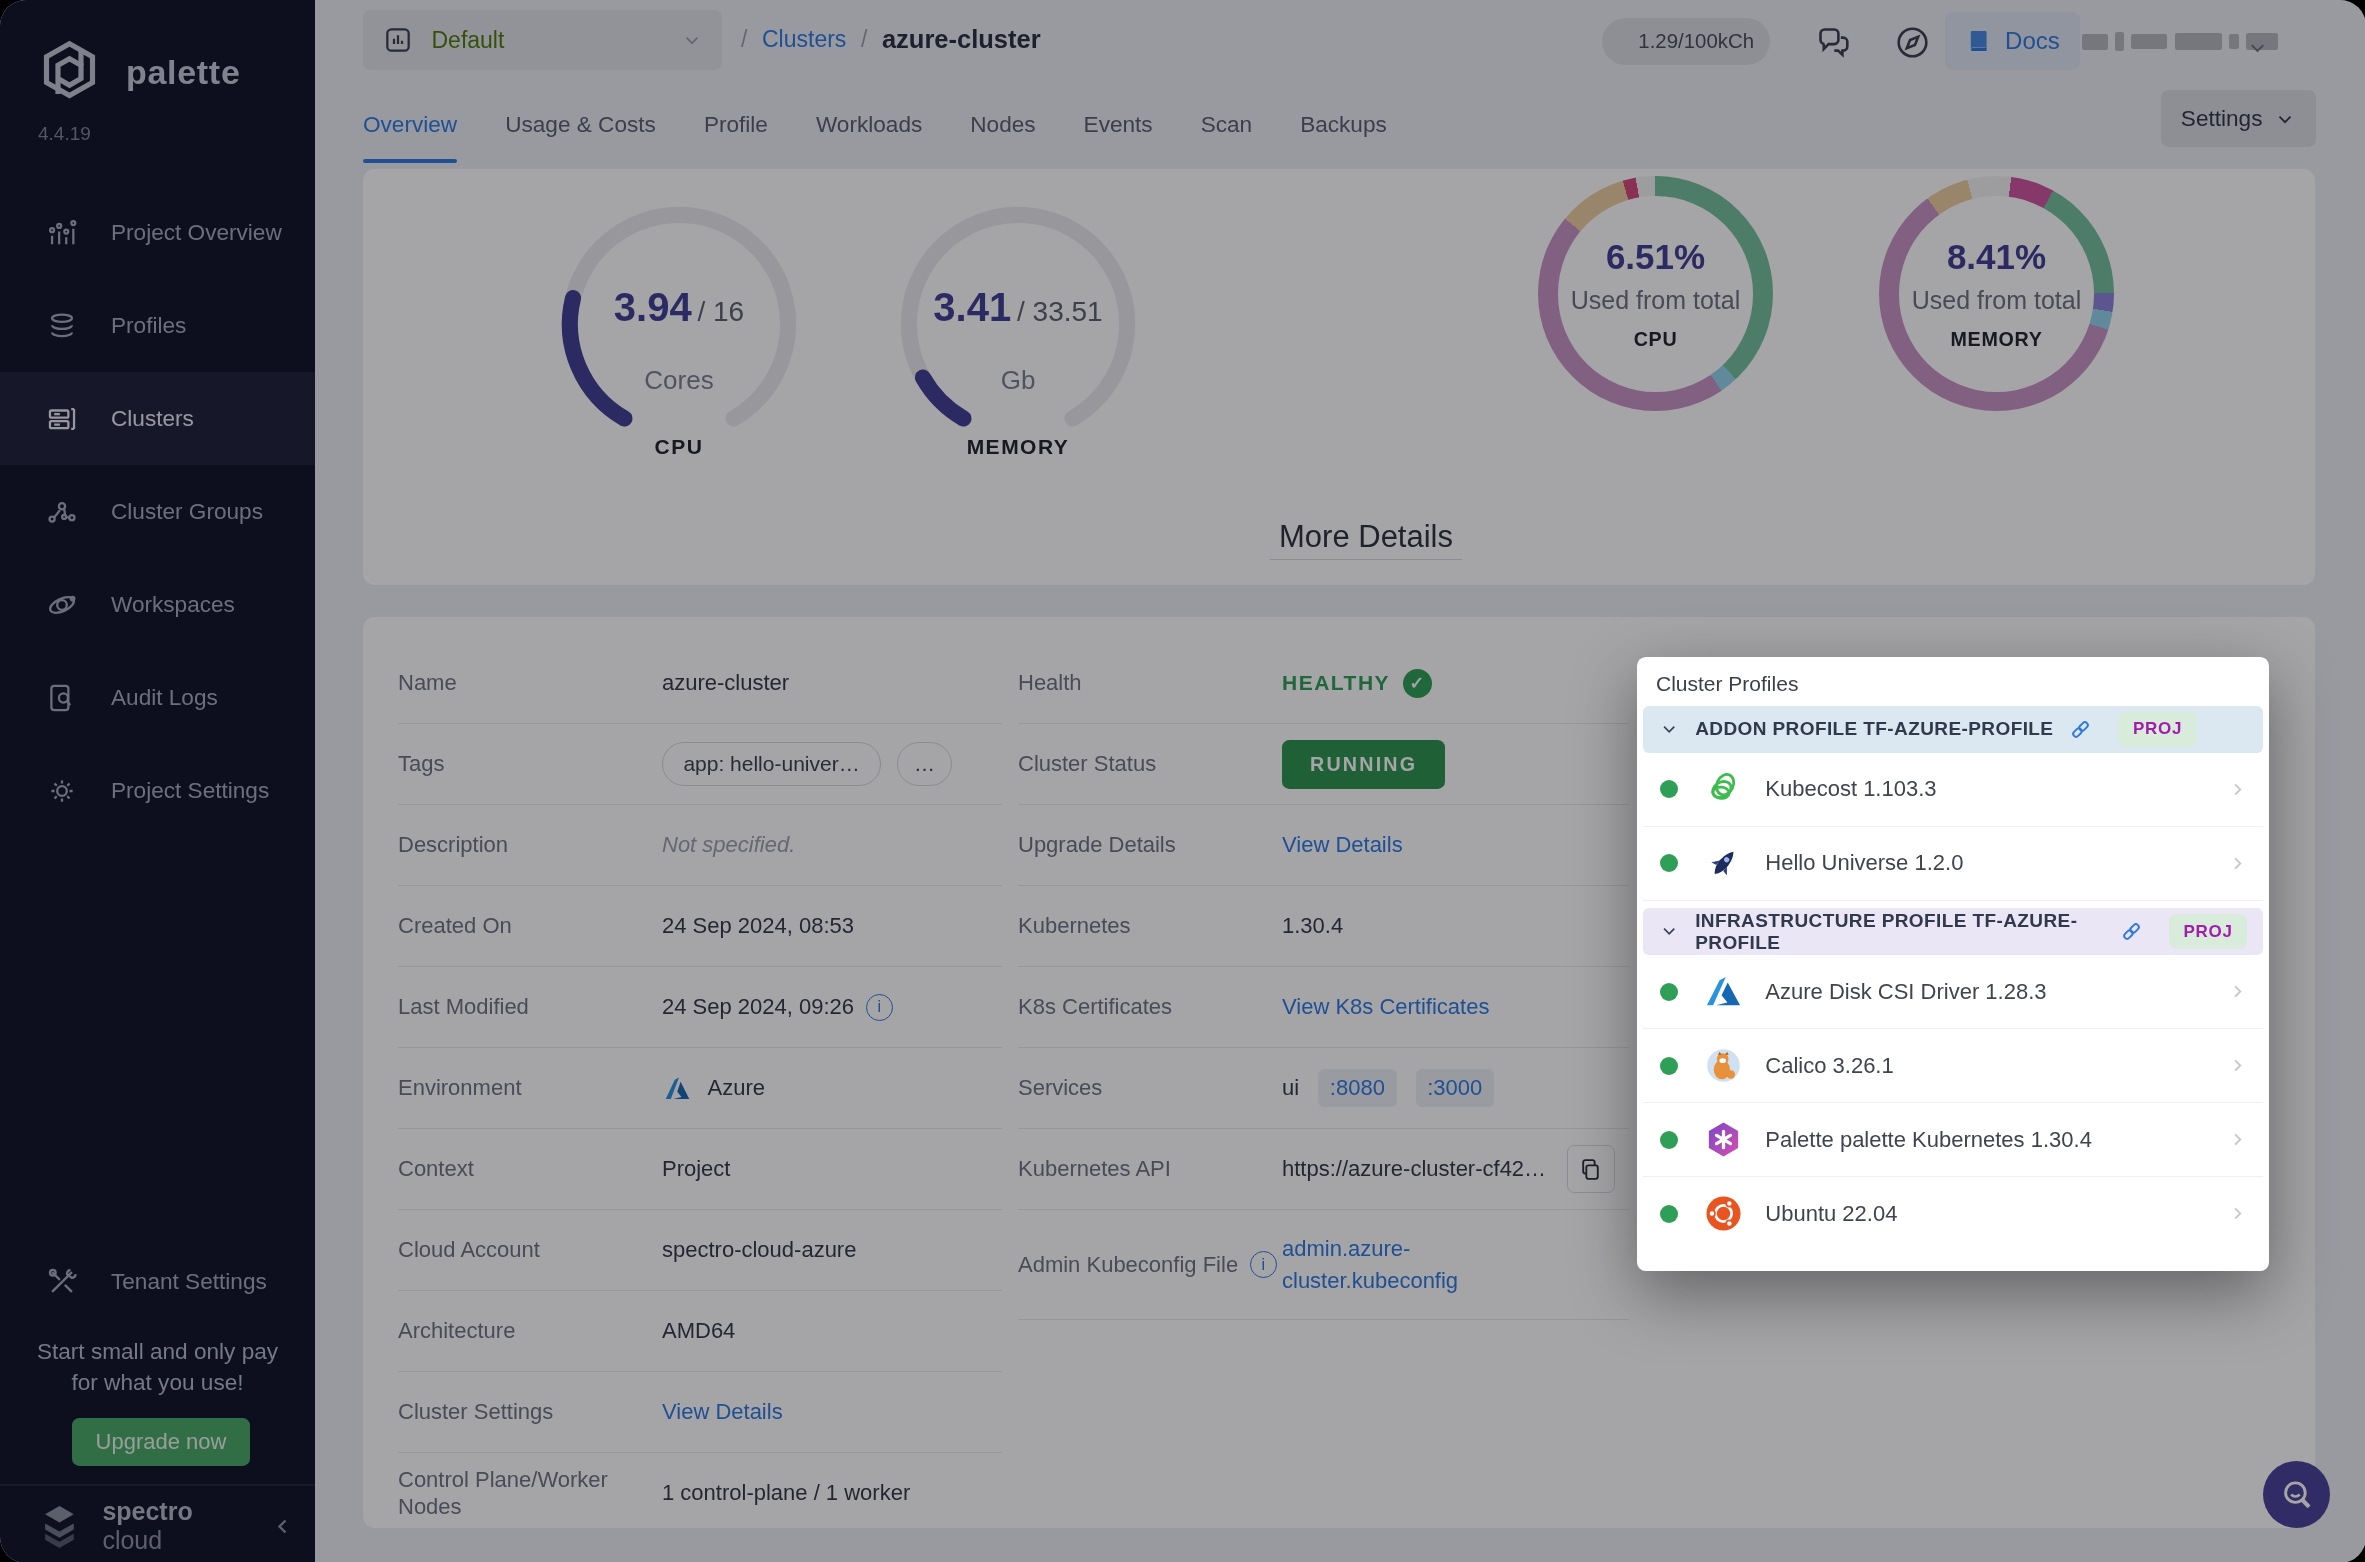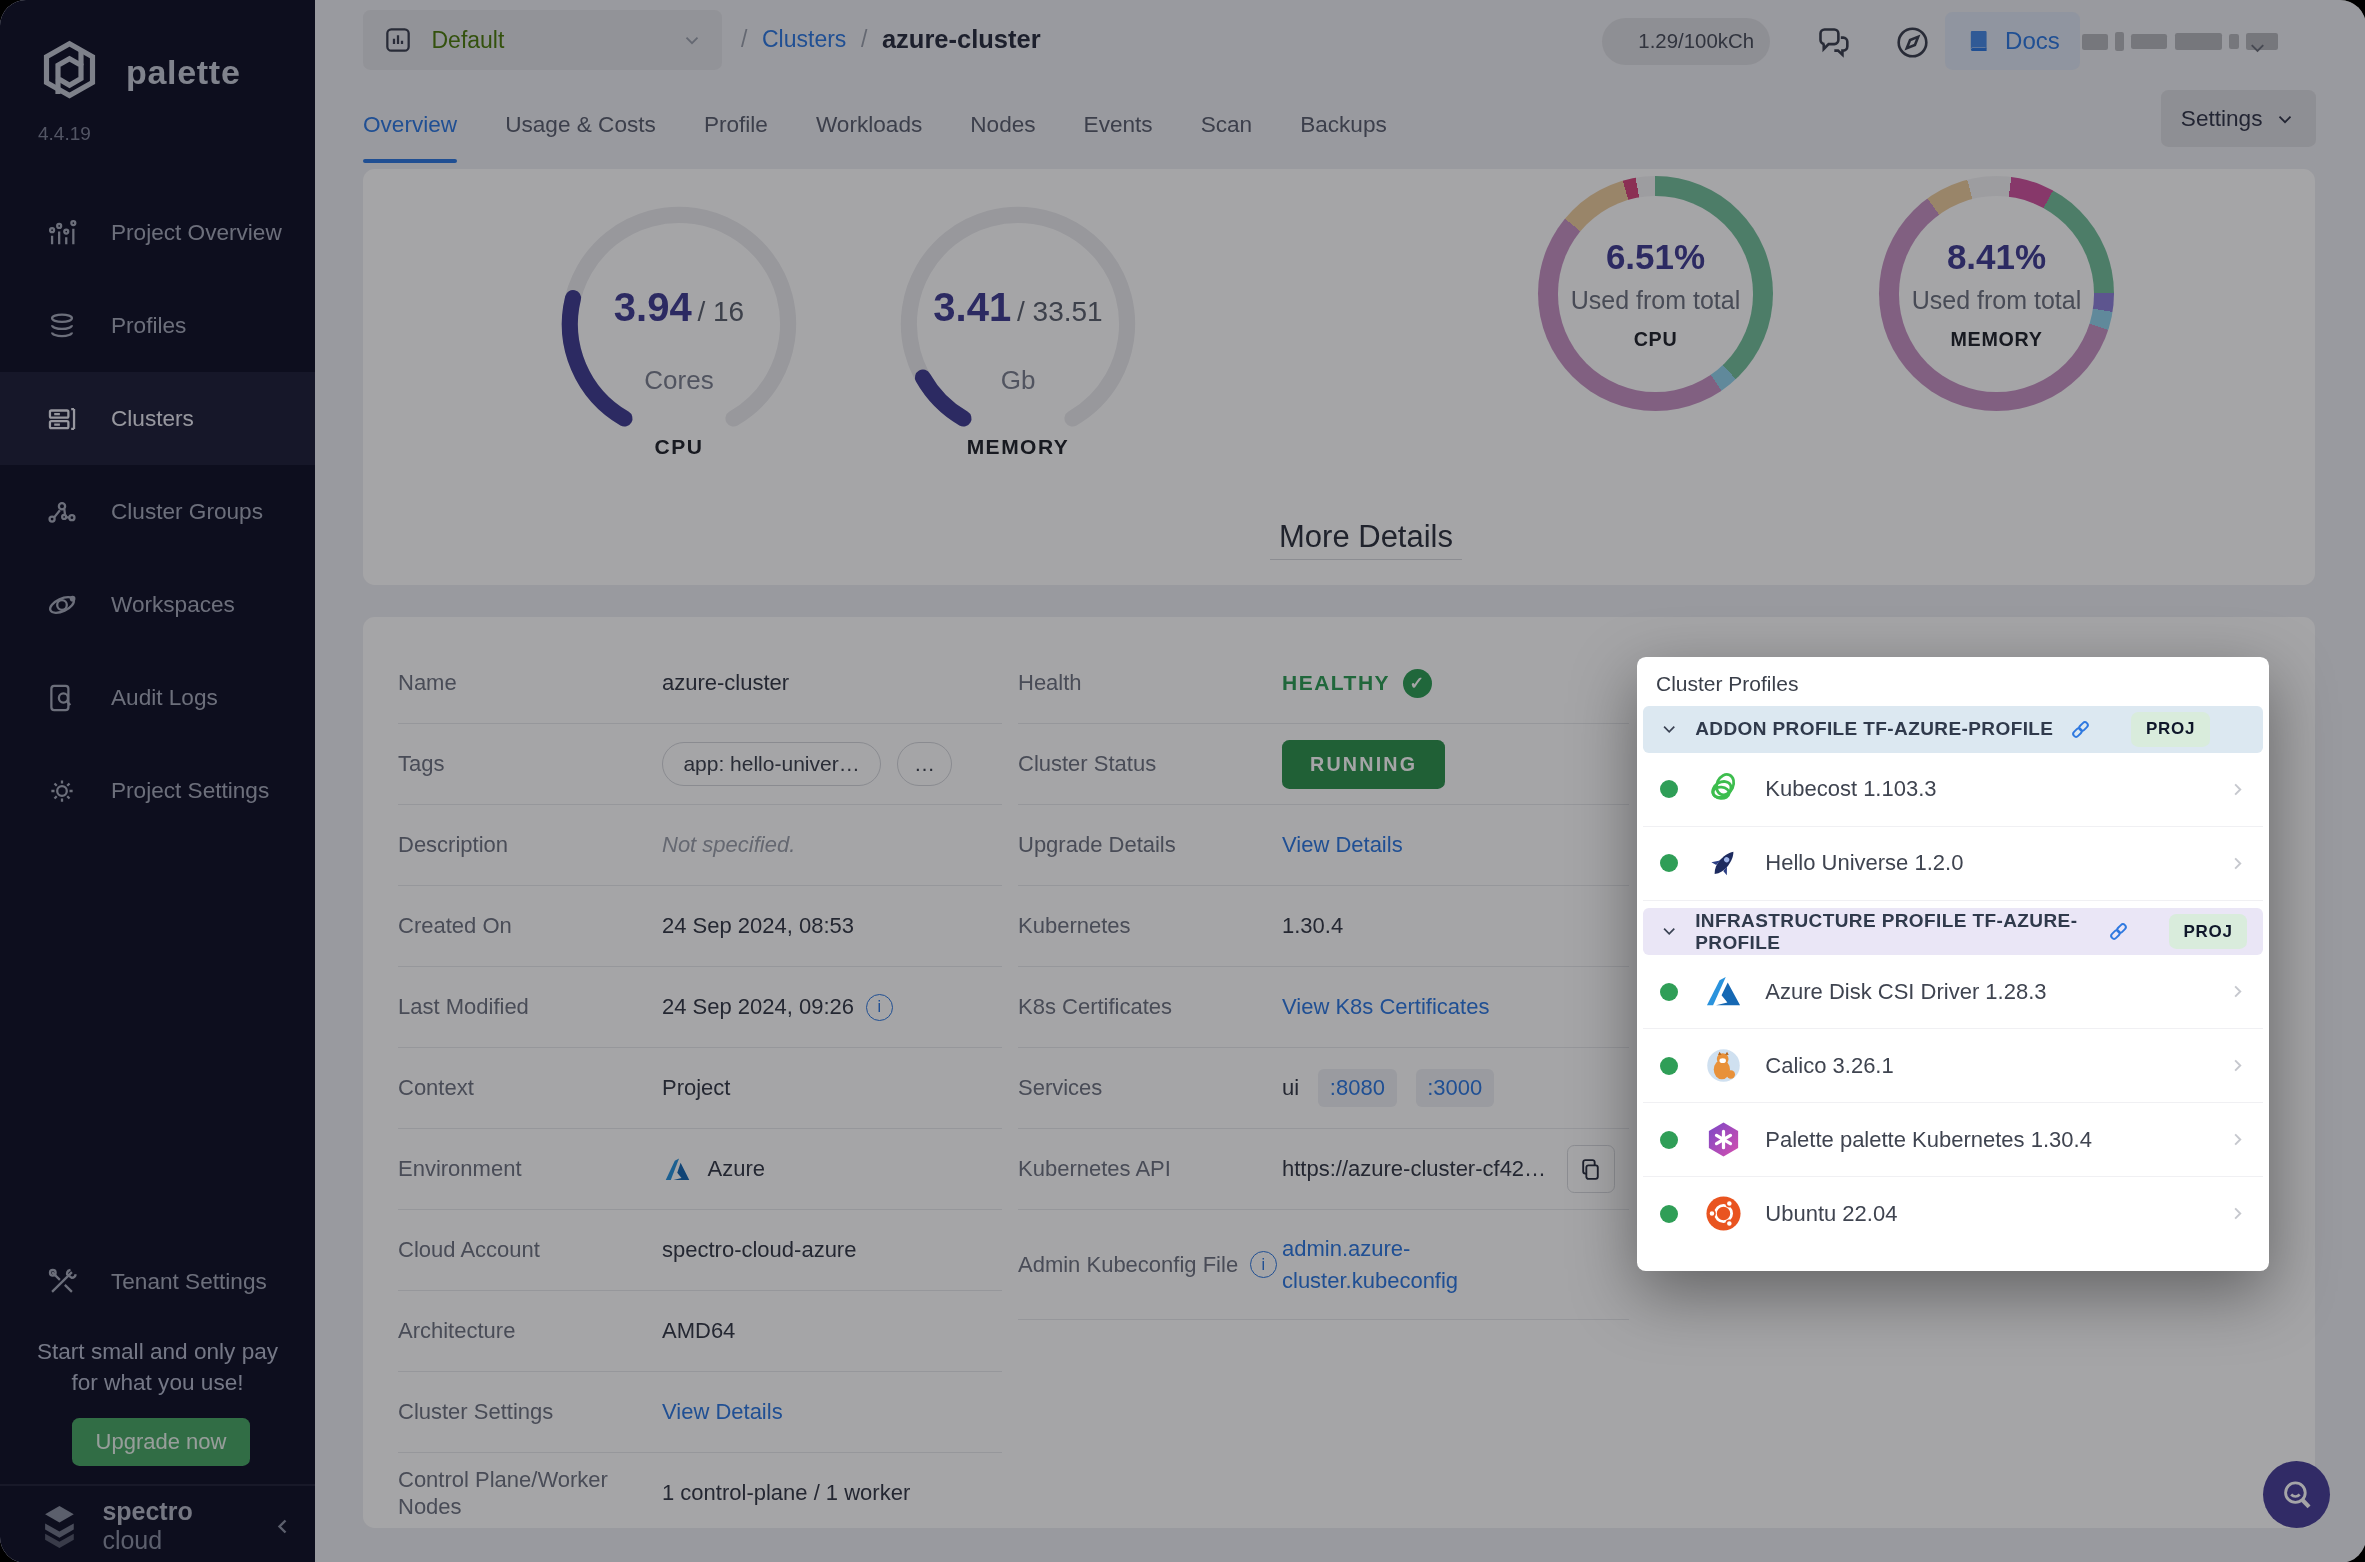--- a/index.html
+++ b/index.html
@@ -96,21 +96,21 @@
   .azure-mini{width:31px;height:31px;margin-right:14.6px;}
 
   
   .profiles-panel{position:absolute;left:1637px;top:657px;width:632px;height:614px;background:#fff;border-radius:8.8px;z-index:60;box-shadow:0 22px 66px rgba(0,0,0,.4);box-sizing:border-box;}
   .panel-title{padding:14.6px 0 10.2px 19px;font-size:21px;color:#3a3f4a;}
   .section-header{height:47px;margin:0 5.8px;border-radius:5.8px;display:flex;align-items:center;gap:16px;padding:0 16px;font-size:19px;font-weight:700;color:#303a4c;letter-spacing:0.4px;cursor:pointer;}
   .section-header.addon{background:#dce8f1;}
   .section-header.infra{background:#eae6f6;}
   .chev-down{width:20.4px;height:20.4px;color:#3a4253;flex:0 0 auto;}
   .link-ic{width:23px;height:23px;color:#2f79e0;flex:0 0 auto;}
-  .proj-badge{background:#d9ecdc;color:#0f172a;font-size:17px;font-weight:700;padding:7.3px 14.6px;border-radius:7.3px;letter-spacing:0.7px;margin-left:23px;}
+  .proj-badge{background:#d9ecdc;color:#a21caf;font-size:17px;font-weight:700;padding:7.3px 14.6px;border-radius:7.3px;letter-spacing:0.7px;margin-left:10px;}
   .profile-item{height:73px;margin:0 5.8px;display:flex;align-items:center;border-bottom:1.5px solid #f0f0f3;cursor:pointer;}
   .profile-item:last-child{border-bottom:none;}
   .status-dot{width:18px;height:18px;border-radius:50%;background:#2f9e57;margin-left:17.5px;flex:0 0 auto;}
   .p-logo{width:39px;height:39px;margin-left:26px;flex:0 0 auto;}
   .p-name{font-size:22px;color:#3f4450;margin-left:22px;}
   .chev-right{margin-left:auto;margin-right:16px;width:19px;height:19px;color:#c6c8ce;flex:0 0 auto;}
 
   
   .fab{position:absolute;left:2263px;top:1461px;width:67px;height:67px;border-radius:50%;background:#4a4199;z-index:40;display:flex;align-items:center;justify-content:center;cursor:pointer;}
 </style>
@@ -360,32 +360,32 @@
         <div class="dvalue">24 Sep 2024, 08:53</div>
       </div>
       <div class="drow">
         <div class="dlabel">Last Modified</div>
         <div class="dvalue">
             <span>24 Sep 2024, 09:26</span>
             <span class="info-i">i</span>
           </div>
       </div>
       <div class="drow">
-        <div class="dlabel">Context</div>
-        <div class="dvalue">Project</div>
-      </div>
-      <div class="drow">
         <div class="dlabel">Environment</div>
         <div class="dvalue">
           <svg class="azure-mini" viewBox="0 0 24 24">
               <path d="M13.2 3.5L6.8 20.2H2.9L9.9 5.2z" fill="#2a93dd"></path>
               <path d="M14.4 6.8L21.1 20.2H8.9l6.2-1.6-3.3-4z" fill="#1668b3"></path>
             </svg>
           <span>Azure</span>
         </div>
+      </div>
+      <div class="drow">
+        <div class="dlabel">Context</div>
+        <div class="dvalue">Project</div>
       </div>
       <div class="drow">
         <div class="dlabel">Cloud Account</div>
         <div class="dvalue">spectro-cloud-azure</div>
       </div>
       <div class="drow">
         <div class="dlabel">Architecture</div>
         <div class="dvalue">AMD64</div>
       </div>
       <div class="drow">

